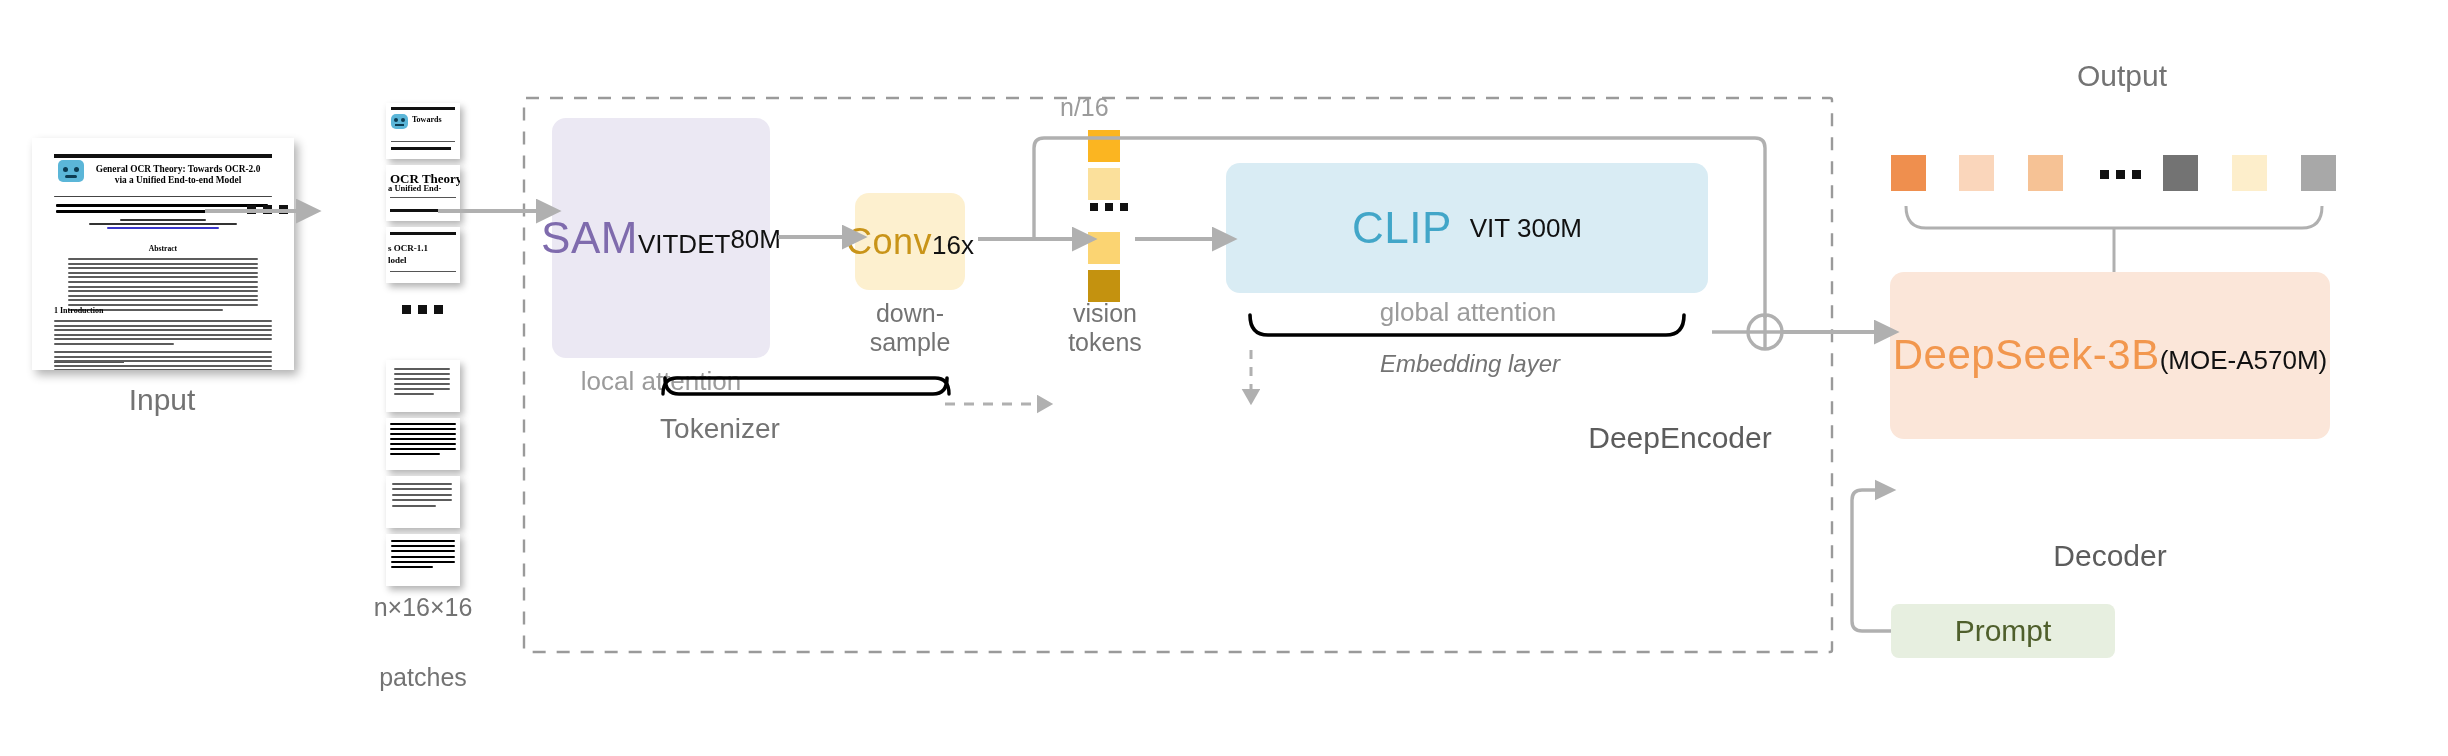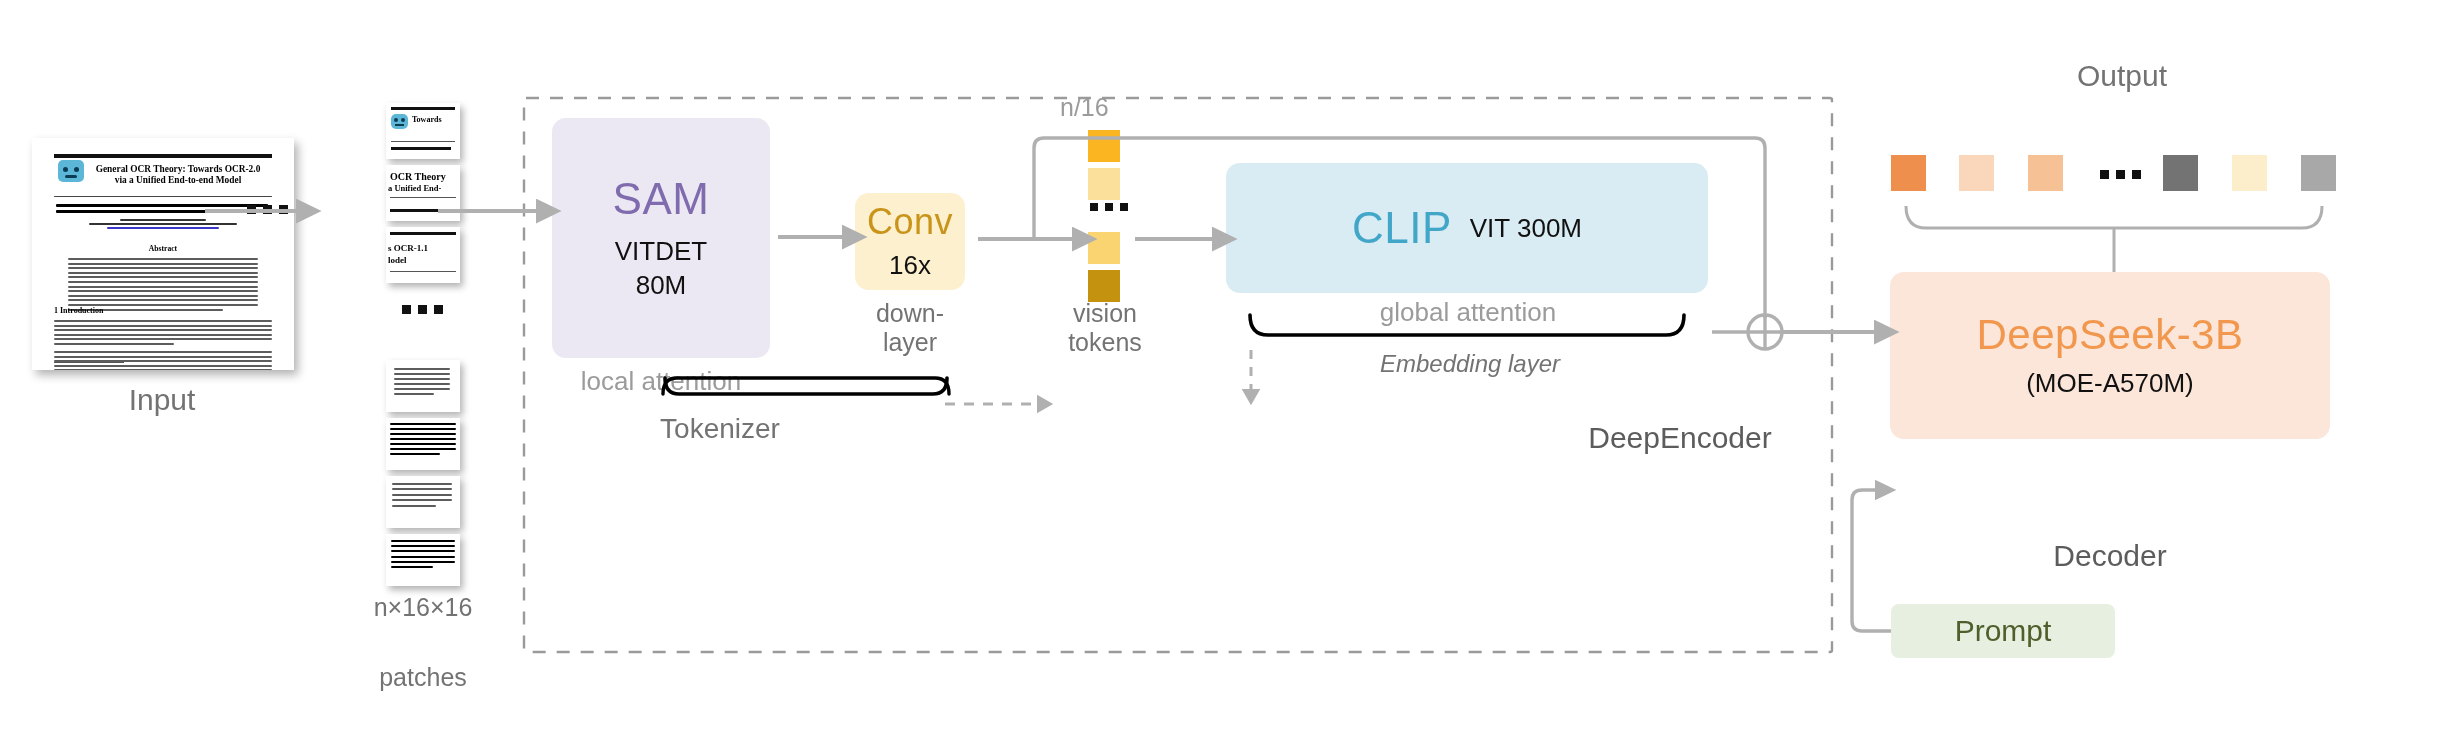--- a/index.html
+++ b/index.html
@@ -1,18 +1,18 @@
 <!DOCTYPE html>
 <html><head>
 <meta charset="utf-8">
 <style>
   html,body{margin:0;padding:0;background:#ffffff;}
   body{font-family:"Liberation Sans",sans-serif;}
   #stage{position:relative;width:2448px;height:756px;background:#fff;overflow:hidden;}
-  .blk{position:absolute;border-radius:14px;display:flex;flex-direction:column;align-items:center;justify-content:center;}
+  .blk{position:absolute;border-radius:14px;display:flex;flex-direction:row;align-items:center;justify-content:center;}
   .blk .big{font-size:44px;letter-spacing:.5px;line-height:1.1;}
   .blk .sub{font-size:26px;color:#111;line-height:1.15;margin-top:14px;}
   .cap{position:absolute;font-size:26px;color:#737373;text-align:center;line-height:1.2;}
   .cap.grey{color:#9b9b9b;}
   .cap.dgrey{color:#5c5c5c;margin-top:12px;}
   svg.layer{position:absolute;left:0;top:0;width:2448px;height:756px;overflow:visible;}
   .tok{position:absolute;}
   .dots3{position:absolute;display:flex;gap:7px;align-items:center;}
   .dots3 i{display:block;width:9px;height:9px;background:#111;}
   
@@ -92,21 +92,21 @@
         <div class="eye" style="left:3px;top:4px;width:4px;height:4px;"></div>
         <div class="eye" style="left:10px;top:4px;width:4px;height:4px;"></div>
         <div style="position:absolute;left:4px;top:10px;width:9px;height:2px;background:#0c3c52;"></div>
       </div>
     <div class="t" style="position:absolute;left:26px;top:12px;font-size:8px;">Towards</div>
     <div style="position:absolute;left:5px;top:38px;right:5px;height:1px;background:#555;"></div>
     <div style="position:absolute;left:5px;top:44px;width:60px;height:3px;background:#111;"></div>
   </div>
 
   <div class="crop" style="left:386px;top:165px;width:74px;height:56px;">
-    <div class="t" style="position:absolute;left:4px;top:6px;font-size:10px;">OCR Theory</div>
+    <div class="t" style="position:absolute;left:4px;top:6px;font-size:13px;">OCR Theory</div>
     <div class="t" style="position:absolute;left:2px;top:18px;font-size:8.5px;">a Unified End-</div>
     <div style="position:absolute;left:4px;top:32px;right:4px;height:1px;background:#555;"></div>
     <div style="position:absolute;left:4px;top:44px;width:64px;height:3px;background:#111;"></div>
   </div>
 
   <div class="crop" style="left:386px;top:227px;width:74px;height:56px;">
     <div style="height:3px;background:#111;margin:5px 4px 0;"></div>
     <div class="t" style="position:absolute;left:2px;top:16px;font-size:9px;">s OCR-1.1</div>
     <div class="t" style="position:absolute;left:2px;top:28px;font-size:9px;">lodel</div>
     <div style="position:absolute;left:4px;top:44px;right:4px;height:1px;background:#555;"></div>
@@ -175,21 +175,21 @@
     <div class="sub">VITDET</div>
     <div class="sub" style="margin-top:4px;">80M</div>
   </div>
   <div class="cap grey" style="left:551px;top:366px;width:220px;font-size:26px;">local attention</div>
 
   <div class="blk" style="left:855px;top:193px;width:110px;height:97px;background:#fdf0cf;">
     <div class="big" style="color:#c99419;font-size:36px;">Conv</div>
     <div class="sub" style="margin-top:9px;">16x</div>
   </div>
   <div class="cap" style="left:840px;top:298px;width:140px;font-size:25px;">down-</div>
-  <div class="cap" style="left:840px;top:327px;width:140px;font-size:25px;">layer</div>
+  <div class="cap" style="left:840px;top:327px;width:140px;font-size:25px;">sample</div>
 
   <div class="cap grey" style="left:1060px;top:92px;width:80px;font-size:25px;text-align:left;">n/16</div>
   <div class="tok" style="left:1088px;top:130px;width:32px;height:32px;background:#fbb521;"></div>
   <div class="tok" style="left:1088px;top:168px;width:32px;height:32px;background:#fbe09b;"></div>
   <div class="dots3" style="left:1090px;top:203px;">
     <i style="width:8px;height:8px;"></i>
       <i style="width:8px;height:8px;"></i>
       <i style="width:8px;height:8px;"></i>
   </div>
   <div class="tok" style="left:1088px;top:232px;width:32px;height:32px;background:#fbd472;"></div>

